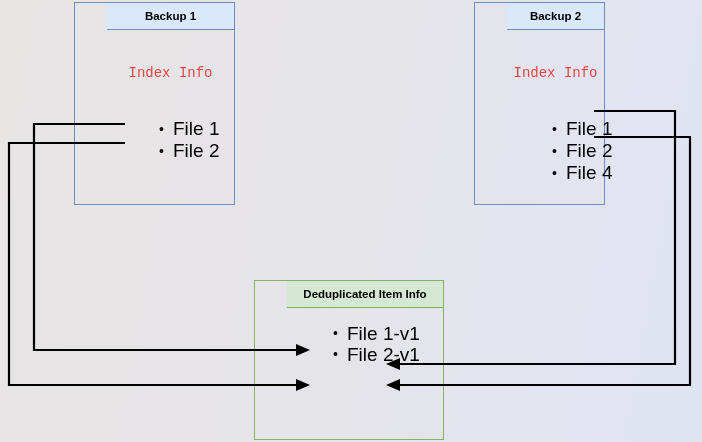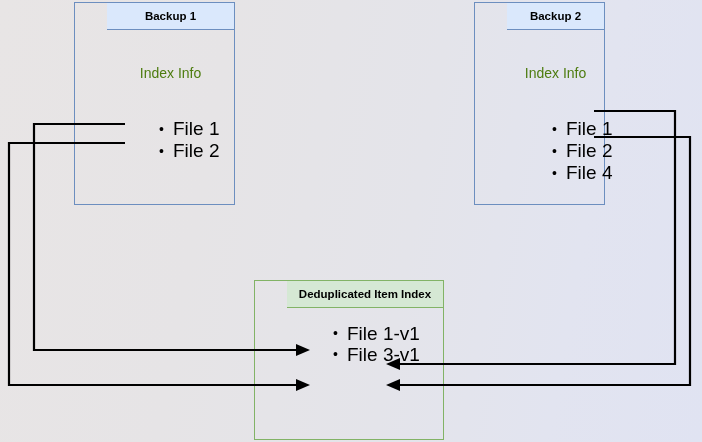--- a/index.html
+++ b/index.html
@@ -53,21 +53,22 @@
     border-bottom-color: #82b366;
   }
 
   
   .index-label {
     position: absolute;
     left: 0;
     right: 0;
     text-align: center;
     font-size: 14px;
-    color: #4d7c0f;
+    color: #ef4444;
+    font-family: Liberation Mono, monospace;
   }
   .bullet-list {
     position: absolute;
     margin: 0;
     padding: 0;
     list-style: none;
   }
   .bullet-list li {
     font-size: 19px;
     color: #000;
@@ -128,25 +129,25 @@
       <div class="index-label" style="top:35px;">Index Info</div>
       <ul class="bullet-list" style="left:45px; top:88px;">
         <li style="line-height:22px;">File 1</li>
         <li style="line-height:22px;">File 2</li>
         <li style="line-height:22px;">File 4</li>
       </ul>
     </div>
   </div>
 
   <div class="node green" style="left:254px; top:280px; width:190px; height:160px;">
-    <div class="node-header">Deduplicated Item Index</div>
+    <div class="node-header">Deduplicated Item Info</div>
     <div class="node-body">
       <ul class="bullet-list" style="left:46px; top:15px;">
         <li style="line-height:21px;">File 1-v1</li>
-        <li style="line-height:21px;">File 3-v1</li>
+        <li style="line-height:21px;">File 2-v1</li>
       </ul>
     </div>
   </div>
 
   <svg id="edges" viewBox="0 0 702 442">
 
     <g>
       <path d="M 125 124 L 34 124 L 34 350 L 296 350"></path>
       <polygon points="296,344 310,350 296,356"></polygon>
     </g>

